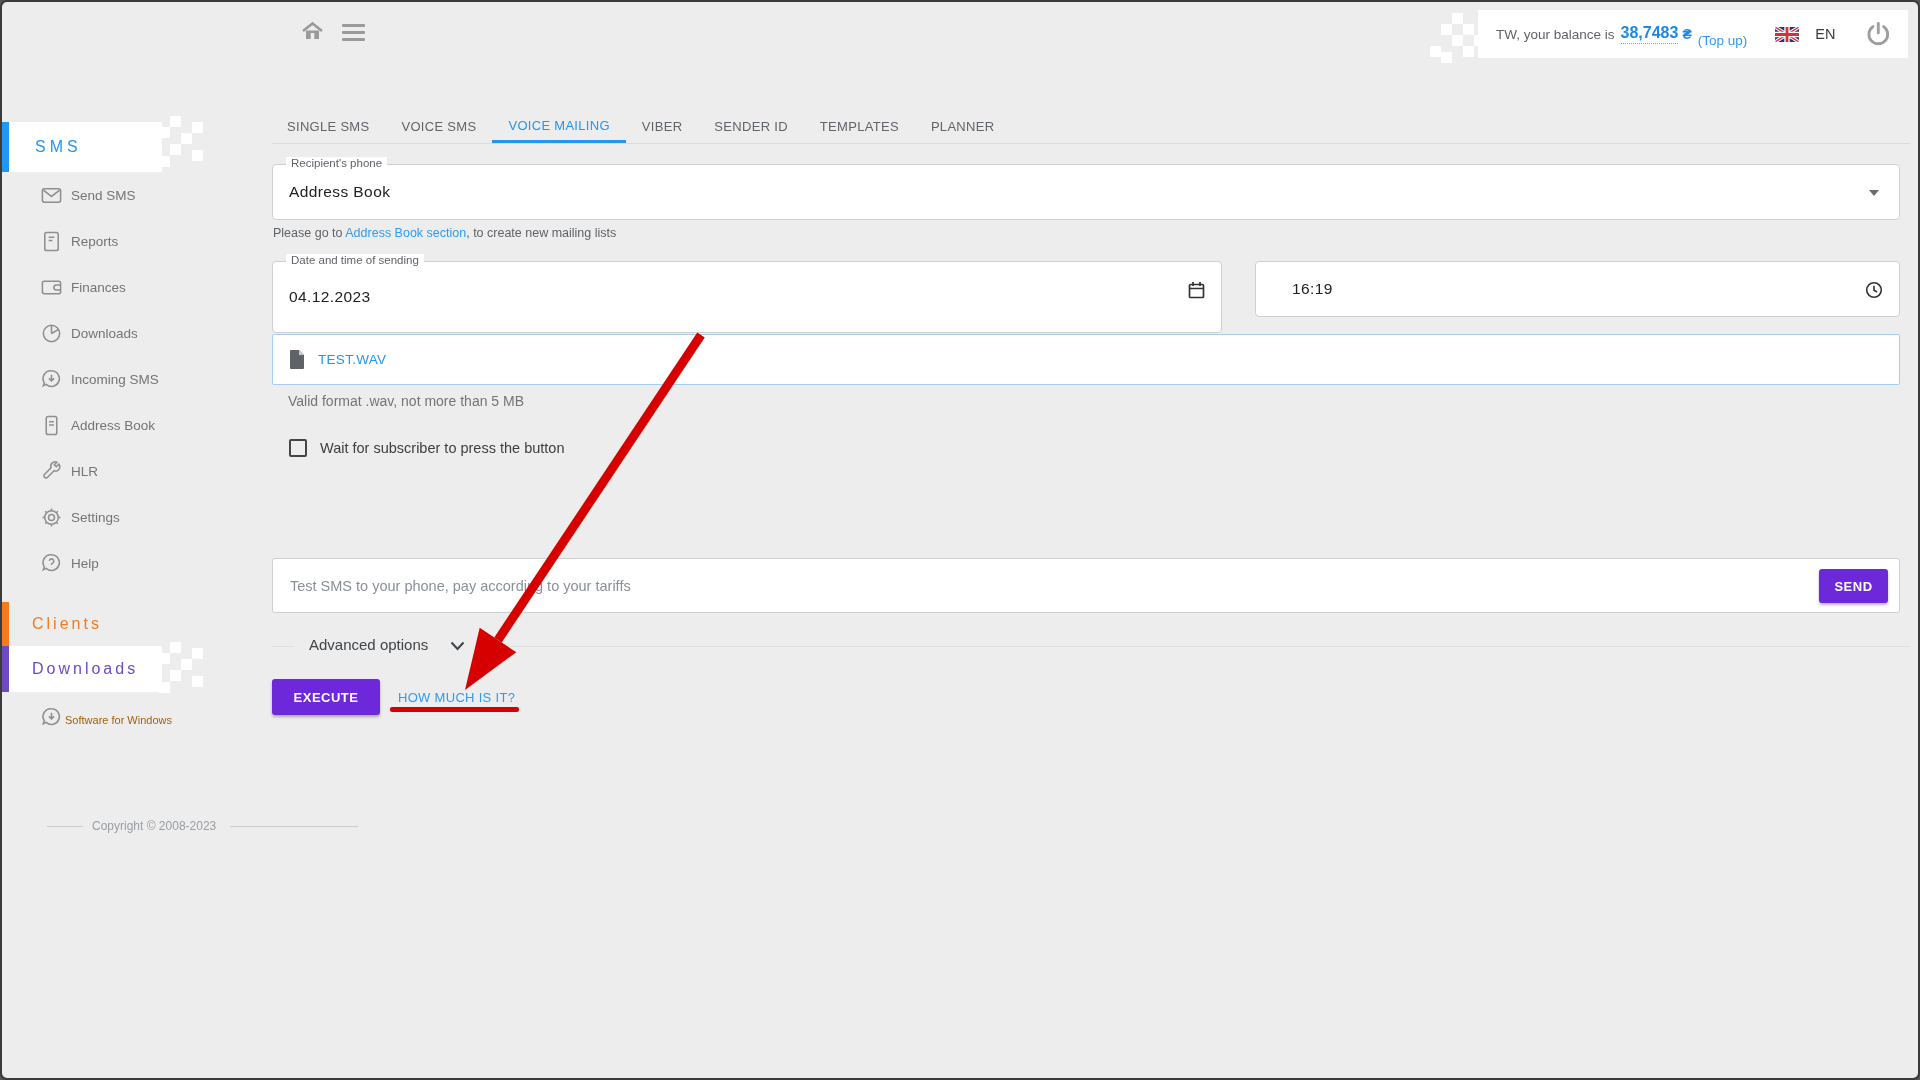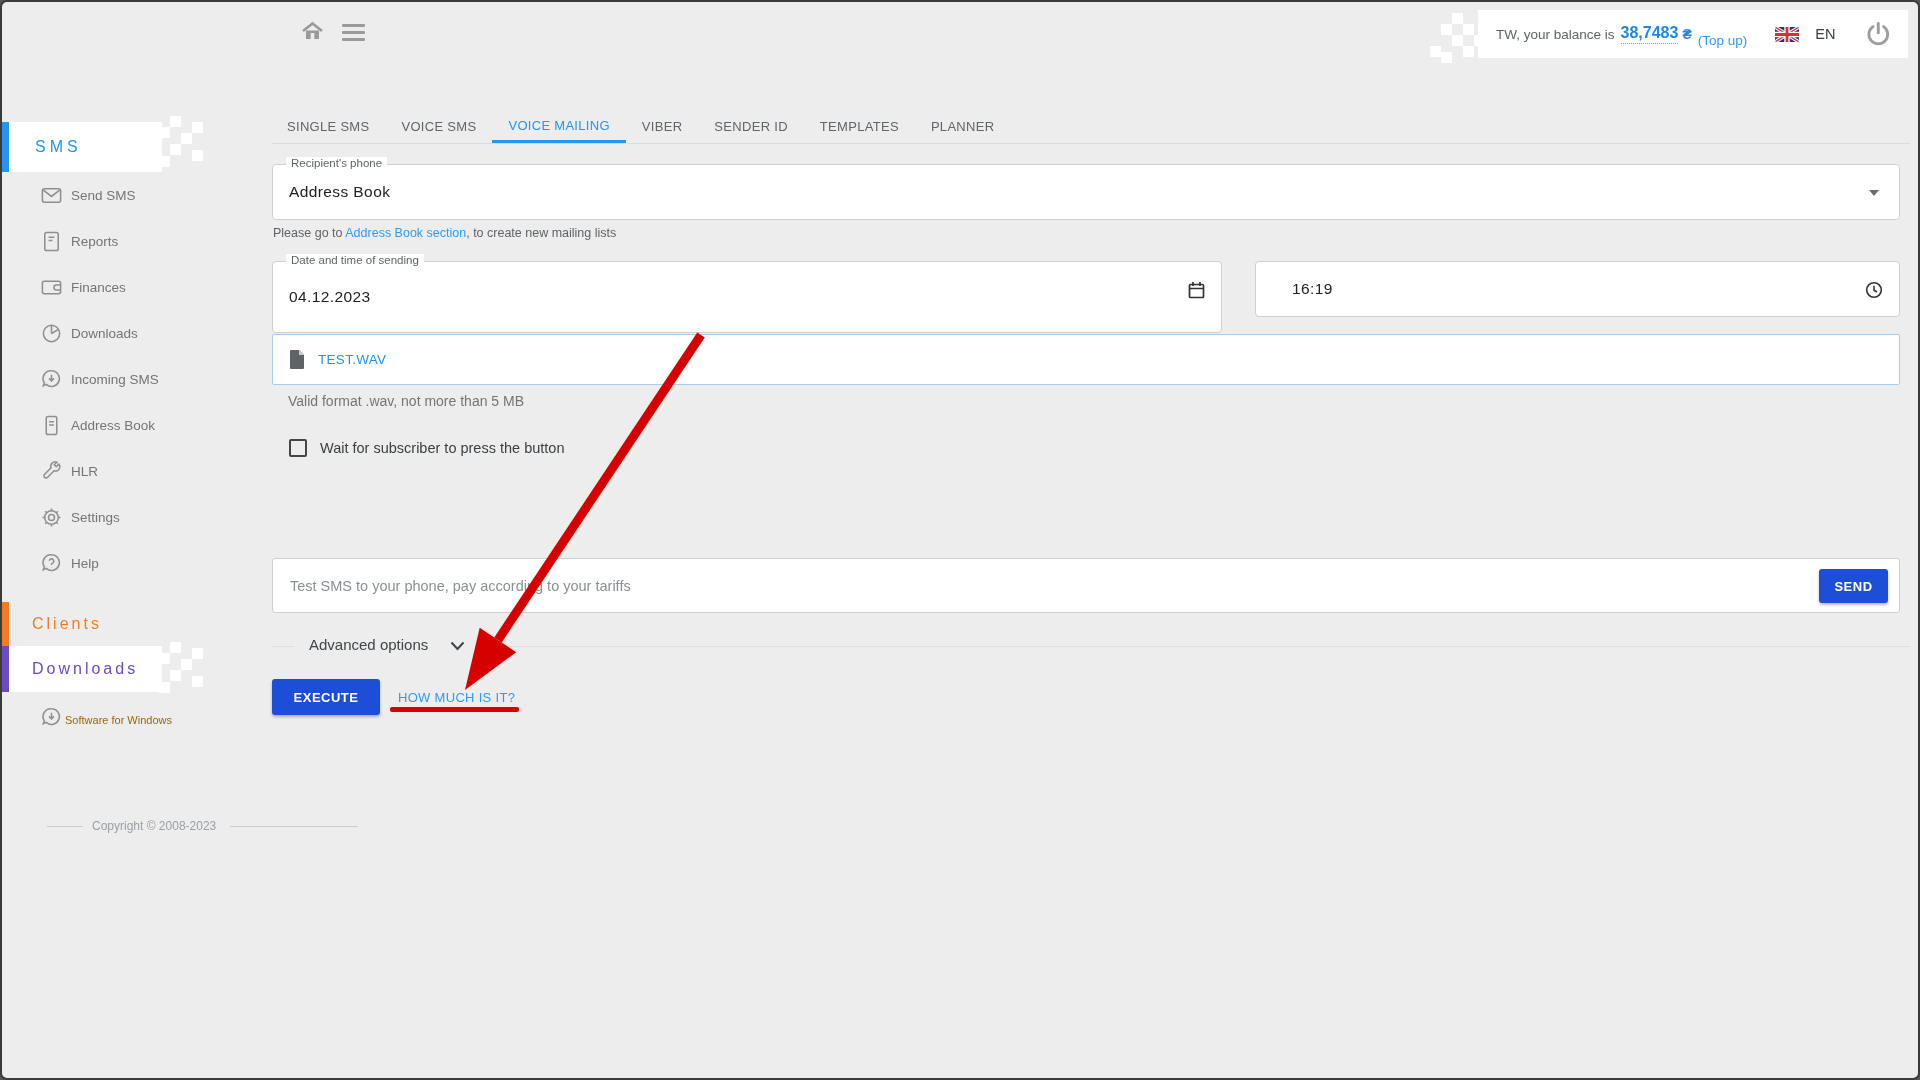--- a/index.html
+++ b/index.html
@@ -81,21 +81,21 @@
   .checkbox { position:absolute; left:287px; top:437px; width:18px; height:18px;
               border:2px solid #454545; border-radius:2px; cursor:pointer; }
   .checkbox-label { position:absolute; left:318px; top:438px; font-size:14.5px; color:#3C4043; }
   .fs-mailing { left:270px; top:483px; width:1628px; height:55px; cursor:text; }
   .test-row { position:absolute; left:270px; top:556px; width:1628px; height:55px;
               background:#fff; border:1px solid #CFCFCF; border-radius:3px; }
   .test-input { position:absolute; left:0; top:0; width:1540px; height:100%; border:none; outline:none;
                 background:transparent; padding-left:17px; font-size:14.5px;
                 font-family:"Liberation Sans", sans-serif; color:#3C4043; }
   .test-input::placeholder { color:#8A9096; opacity:1; }
-  .btn { background:#1d4ed8; color:#fff; border:none; border-radius:3px;
+  .btn { background:#6d28d9; color:#fff; border:none; border-radius:3px;
          font-family:"Liberation Sans", sans-serif; font-size:13px; font-weight:bold;
          letter-spacing:.5px; box-shadow:0 2px 3px rgba(0,0,0,.28); cursor:pointer; }
   .send-btn { position:absolute; right:11px; top:10px; width:69px; height:34px; }
   .adv-line-l { position:absolute; left:270px; top:644px; width:22px; height:1px; background:#DFDFDF; }
   .adv-label { position:absolute; left:307px; top:634px; font-size:15px; color:#3F4549; cursor:pointer; }
   .adv-chevron { position:absolute; left:448px; top:639px; cursor:pointer; }
   .adv-line-r { position:absolute; left:478px; top:644px; width:1430px; height:1px; background:#DFDFDF; }
   .execute-btn { position:absolute; left:270px; top:677px; width:108px; height:36px; }
   .how-much-link { position:absolute; left:396px; top:677px; height:36px; display:flex; align-items:center;
                    font-size:13px; letter-spacing:.3px; color:#2F9BF4; cursor:pointer; text-decoration:none; }

